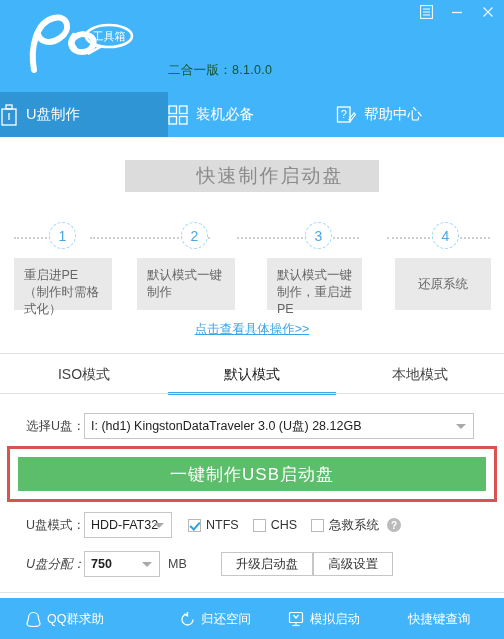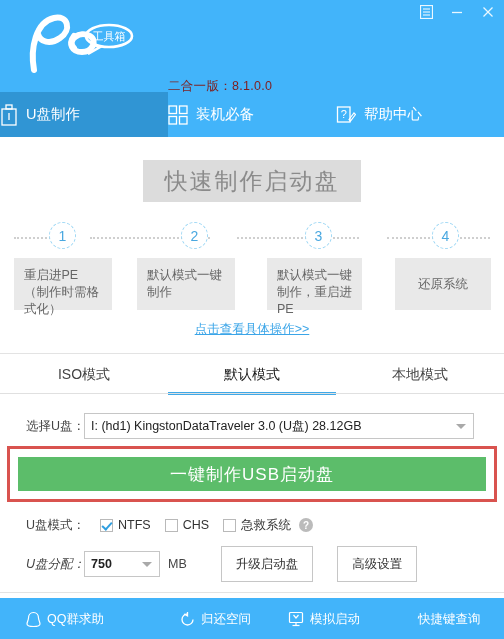--- a/index.html
+++ b/index.html
@@ -31,22 +31,22 @@
     display: flex; align-items: center; justify-content: center;
     cursor: pointer;
   }
   .tb-btn svg { display: block; }
 
   .logo {
     position: absolute; left: 14px; top: 8px;
     width: 130px; height: 70px;
   }
   .version {
-    position: absolute; left: 168px; top: 78px;
-    color: #7f1d1d;
+    position: absolute; left: 168px; top: 62px;
+    color: #14532d;
     font-size: 12.5px;
     letter-spacing: .3px;
     white-space: nowrap;
   }
 
   
   .navbar {
     position: absolute; left: 0; top: 92px;
     width: 504px; height: 45px;
     background: #42b4fa;
@@ -71,27 +71,28 @@
   }
 
   
   .banner-wrap {
     position: absolute; left: 0; top: 160px;
     width: 504px;
     display: flex; justify-content: center; align-items: center;
   }
   .banner {
     position: relative;
-    width: 218px; height: 42px;
+    width: 218px; height: 32px;
     background: #dcdcdc;
     color: #8b8b8b;
-    font-size: 23px;
+    font-size: 19px;
     letter-spacing: 2px;
     display: flex; align-items: center; justify-content: center;
     clip-path: polygon(0 0, 100% 0, 100% 100%, 0 100%);
+    padding-left: 36px;
   }
   .banner::before, .banner::after {
     content: ""; position: absolute; top: 0;
     width: 17px; height: 42px;
     background: #dcdcdc;
   }
   .banner::before { left: -17px; clip-path: polygon(100% 0, 0 50%, 100% 100%); }
   .banner::after  { right: -17px; clip-path: polygon(0 0, 100% 50%, 0 100%); }
   .chev {
     position: absolute; top: 7px;
@@ -271,21 +272,21 @@
     position: absolute; left: 0; top: 550px;
     width: 504px; height: 28px;
     display: flex; align-items: center;
   }
   .gbtn {
     box-sizing: border-box;
     border: 1px solid #c6c6c6;
     background: #ffffff;
     color: #333333;
     font-size: 12.5px;
-    height: 36px;
+    height: 24px;
     padding: 0 14px;
     display: flex; align-items: center; justify-content: center;
     cursor: pointer;
   }
   .hr-bottom {
     position: absolute; left: 0; top: 592px;
     width: 504px; height: 1px; background: #e3e3e3;
   }
 
   
@@ -451,20 +452,24 @@
       <span class="caret"></span>
     </div>
   </div>
 
   <button class="greenbtn">一键制作USB启动盘</button>
   <div class="redbox"></div>
 
   <div class="row-mode">
     <span class="lbl" style="margin-left:26px; width:58px;">U盘模式：</span>
 
+    <div class="select-box" style="width:88px;">
+      <span>HDD-FAT32</span>
+      <span class="caret"></span>
+    </div>
 
     <div class="cbx-wrap" style="margin-left:16px;">
       <span class="cbx checked"></span>
       <span>NTFS</span>
     </div>
 
     <div class="cbx-wrap" style="margin-left:14px;">
       <span class="cbx"></span>
       <span>CHS</span>
     </div>
@@ -482,21 +487,21 @@
 
     <div class="select-box" style="width:76px;font-weight:bold;">
       <span>750</span>
       <span class="caret"></span>
     </div>
 
     <span class="lbl" style="margin-left:8px;">MB</span>
 
     <div class="gbtn" style="margin-left:34px;">升级启动盘</div>
 
-    <div class="gbtn" style="margin-left:24px;">高级设置</div>
+    <div class="gbtn" style="">高级设置</div>
   </div>
 
   <div class="hr-bottom"></div>
 
   <div class="footer">
 
     <div class="foot-item" style="left:26px;">
       <span>
         <svg width="15" height="17" viewBox="0 0 15 17">
           <path d="M7.5 1.5 C 4 1.5 2.5 4.5 2.5 7 C 2.5 9 1 11 1 13 C 1 15 4 15.5 7.5 15.5 C 11 15.5 14 15 14 13 C 14 11 12.5 9 12.5 7 C 12.5 4.5 11 1.5 7.5 1.5 Z" fill="none" stroke="#ffffff" stroke-width="1.2"></path>
@@ -520,19 +525,19 @@
         <svg width="16" height="16" viewBox="0 0 16 16">
           <rect x="1.5" y="1.5" width="13" height="10" rx="1" fill="none" stroke="#ffffff" stroke-width="1.2"></rect>
           <line x1="8" y1="11.5" x2="8" y2="14.5" stroke="#ffffff" stroke-width="1.2"></line>
           <line x1="4.5" y1="14.5" x2="11.5" y2="14.5" stroke="#ffffff" stroke-width="1.2"></line>
           <path d="M5.5 4 L 8 7 L 10.5 4" fill="none" stroke="#ffffff" stroke-width="1.2"></path>
         </svg>
       </span>
       <span>模拟启动</span>
     </div>
 
-    <div class="foot-item" style="left:418px;">
+    <div class="foot-item" style="left:408px;">
       <span>快捷键查询</span>
     </div>
 
   </div>
 
 </div>
 
 </body></html>

